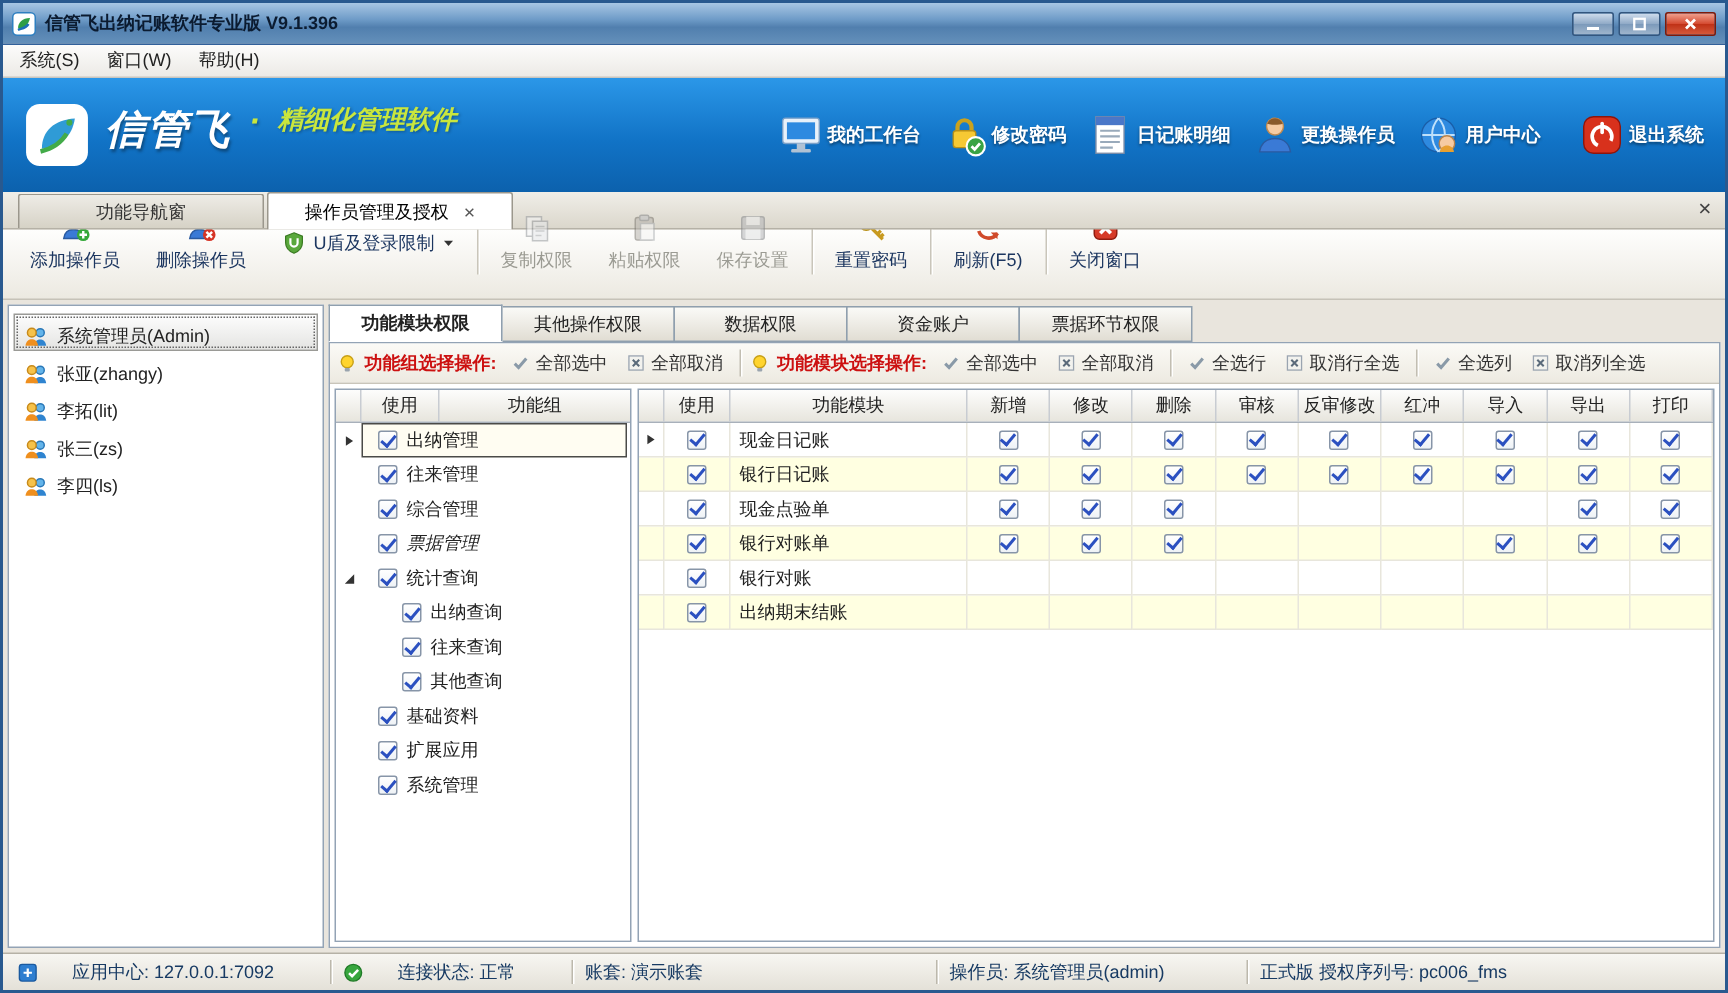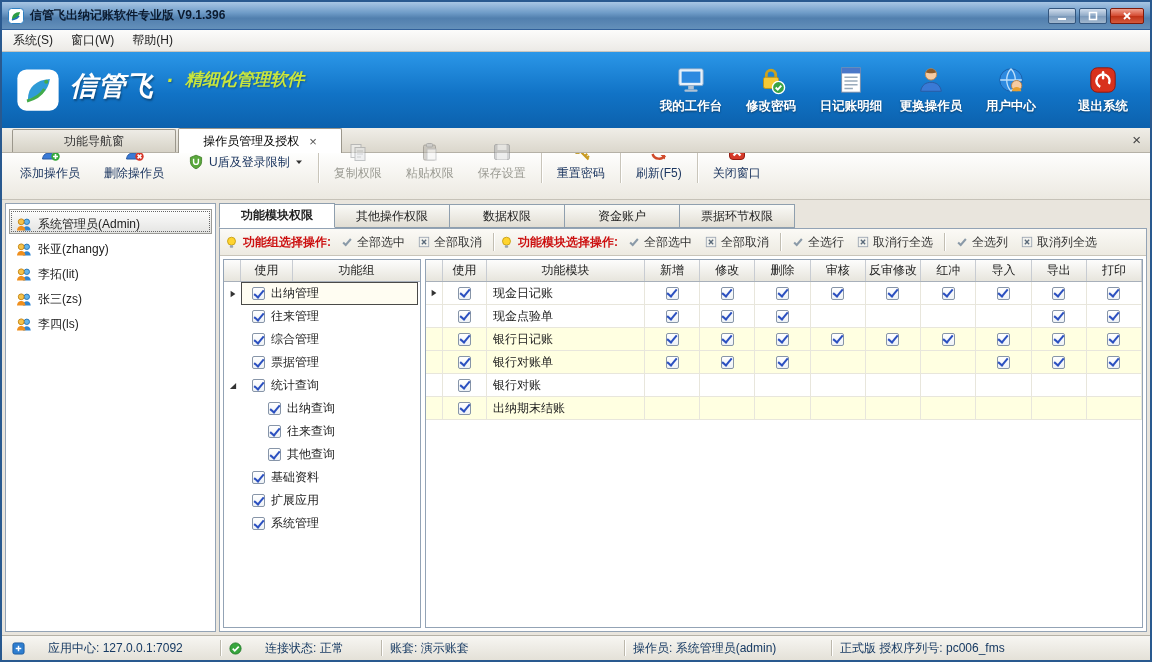--- a/index.html
+++ b/index.html
@@ -17,21 +17,21 @@
 .i16{width:16px;height:16px}.i20{width:20px;height:20px}.i30{width:30px;height:30px}.i44{width:44px;height:44px}
 .menubar{height:22px;flex:0 0 22px;display:flex;align-items:center;background:linear-gradient(#fcfcfb,#eceae6);border-bottom:1px solid #c9c6bf;padding:0 2px}
 .menu-item{padding:3px 9px;cursor:default}
 .header{height:76px;flex:0 0 76px;display:flex;align-items:center;background:linear-gradient(180deg,#2b97e8,#1173c6 55%,#0c61ad);padding:0 14px}
 .logo{display:flex;gap:10px}
 .brand{color:#fff;font-size:27px;font-weight:bold;font-style:italic;text-shadow:1px 2px 2px rgba(0,0,0,.35);letter-spacing:1px}
 .brand-dot,.slogan{color:#c9e63d;font-weight:bold;font-style:italic;text-shadow:1px 1px 2px rgba(0,0,0,.3)}
 .brand-dot{font-size:22px;margin:0 2px}
 .slogan{font-size:17px}
 .header-actions{margin-left:auto;display:flex;align-items:center;gap:14px}
-.header-action{display:flex;flex-direction:column;align-items:center;gap:3px;cursor:pointer;min-width:66px}
+.header-action{display:flex;flex-direction:row;align-items:center;gap:3px;cursor:pointer;min-width:66px}
 .header-action:last-child{margin-left:12px}
 .ha-label{color:#fff;font-weight:bold;font-size:12.5px;text-shadow:0 1px 2px rgba(0,0,0,.45);white-space:nowrap}
 .tabstrip{height:25px;flex:0 0 25px;background:linear-gradient(#f0eee8,#dbd7cc);border-bottom:1px solid #b5b1a6;display:flex;align-items:flex-end;padding:0 10px;position:relative}
 .tab-list{display:flex;height:100%;align-items:flex-end}
 .tab{width:164px;height:23px;display:flex;align-items:center;justify-content:center;gap:10px;border:1px solid #9b978c;border-bottom:none;border-radius:2px 2px 0 0;background:linear-gradient(#eeece6,#d6d2c6);margin-right:2px;cursor:pointer;color:#333;white-space:nowrap}
 .tab.active{background:#fff;color:#000;height:25px;margin-bottom:-1px}
 .tab-close{color:#555;font-size:13px;line-height:1;cursor:pointer}
 .strip-close{position:absolute;right:9px;top:4px;font-size:15px;color:#444;cursor:pointer;line-height:1}
 .toolbar{height:47px;flex:0 0 47px;display:flex;align-items:flex-end;background:linear-gradient(#fefefd,#ece9e1);border-bottom:1px solid #c6c2b8;padding:16px 6px}
 .tb-btn{display:flex;flex-direction:column;align-items:center;justify-content:center;gap:3px;height:42px;padding:2px 11px;border:1px solid transparent;border-radius:3px;background:none;font:inherit;color:#1c3660;cursor:pointer;white-space:nowrap}
@@ -508,21 +508,21 @@
                 </div>
                 <div class="gg-row">
                   <div class="gg-sel"></div>
                   <div class="gg-box" style="padding-left: 10px;">
                     <span class="cb checked"></span>
                     <span class="gg-label">综合管理</span>
                   </div>
                 </div>
                 <div class="gg-row">
                   <div class="gg-sel"></div>
-                  <div class="gg-box" style="padding-left: 10px;">
+                  <div class="gg-box" style="padding-left: 10px; font-style: italic;">
                     <span class="cb checked"></span>
                     <span class="gg-label">票据管理</span>
                   </div>
                 </div>
                 <div class="gg-row">
                   <div class="gg-sel">
                     <span class="ic i8">
                       <svg viewBox="0 0 9 9">
                         <path d="M8 1v7H1z" fill="#333"></path>
                       </svg>
@@ -626,73 +626,73 @@
                   <div class="mg-cell">
                     <span class="cb checked"></span>
                   </div>
                   <div class="mg-cell">
                     <span class="cb checked"></span>
                   </div>
                   <div class="mg-cell">
                     <span class="cb checked"></span>
                   </div>
                 </div>
+                <div class="mg-row alt">
+                  <div class="mg-cell sel"></div>
+                  <div class="mg-cell">
+                    <span class="cb checked"></span>
+                  </div>
+                  <div class="mg-cell module">银行日记账</div>
+                  <div class="mg-cell">
+                    <span class="cb checked"></span>
+                  </div>
+                  <div class="mg-cell">
+                    <span class="cb checked"></span>
+                  </div>
+                  <div class="mg-cell">
+                    <span class="cb checked"></span>
+                  </div>
+                  <div class="mg-cell">
+                    <span class="cb checked"></span>
+                  </div>
+                  <div class="mg-cell">
+                    <span class="cb checked"></span>
+                  </div>
+                  <div class="mg-cell">
+                    <span class="cb checked"></span>
+                  </div>
+                  <div class="mg-cell">
+                    <span class="cb checked"></span>
+                  </div>
+                  <div class="mg-cell">
+                    <span class="cb checked"></span>
+                  </div>
+                  <div class="mg-cell">
+                    <span class="cb checked"></span>
+                  </div>
+                </div>
                 <div class="mg-row">
                   <div class="mg-cell sel"></div>
                   <div class="mg-cell">
                     <span class="cb checked"></span>
                   </div>
                   <div class="mg-cell module">现金点验单</div>
                   <div class="mg-cell">
                     <span class="cb checked"></span>
                   </div>
                   <div class="mg-cell">
                     <span class="cb checked"></span>
                   </div>
                   <div class="mg-cell">
                     <span class="cb checked"></span>
                   </div>
                   <div class="mg-cell"></div>
                   <div class="mg-cell"></div>
                   <div class="mg-cell"></div>
                   <div class="mg-cell"></div>
-                  <div class="mg-cell">
-                    <span class="cb checked"></span>
-                  </div>
-                  <div class="mg-cell">
-                    <span class="cb checked"></span>
-                  </div>
-                </div>
-                <div class="mg-row alt">
-                  <div class="mg-cell sel"></div>
-                  <div class="mg-cell">
-                    <span class="cb checked"></span>
-                  </div>
-                  <div class="mg-cell module">银行日记账</div>
-                  <div class="mg-cell">
-                    <span class="cb checked"></span>
-                  </div>
-                  <div class="mg-cell">
-                    <span class="cb checked"></span>
-                  </div>
-                  <div class="mg-cell">
-                    <span class="cb checked"></span>
-                  </div>
-                  <div class="mg-cell">
-                    <span class="cb checked"></span>
-                  </div>
-                  <div class="mg-cell">
-                    <span class="cb checked"></span>
-                  </div>
-                  <div class="mg-cell">
-                    <span class="cb checked"></span>
-                  </div>
-                  <div class="mg-cell">
-                    <span class="cb checked"></span>
-                  </div>
                   <div class="mg-cell">
                     <span class="cb checked"></span>
                   </div>
                   <div class="mg-cell">
                     <span class="cb checked"></span>
                   </div>
                 </div>
                 <div class="mg-row alt">
                   <div class="mg-cell sel"></div>
                   <div class="mg-cell">

